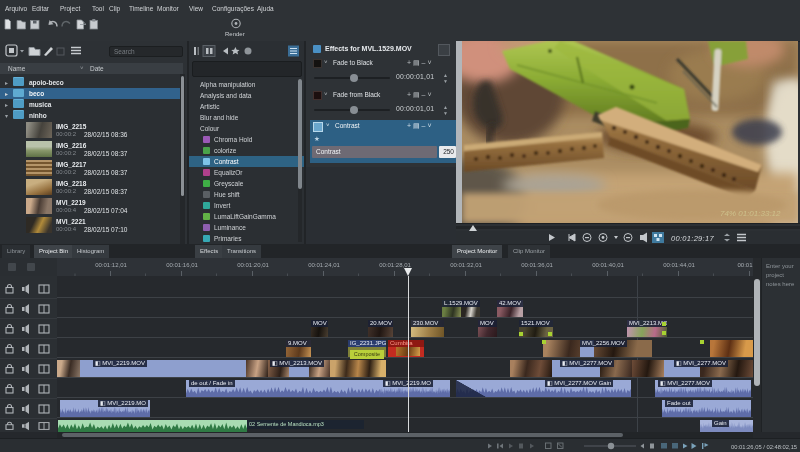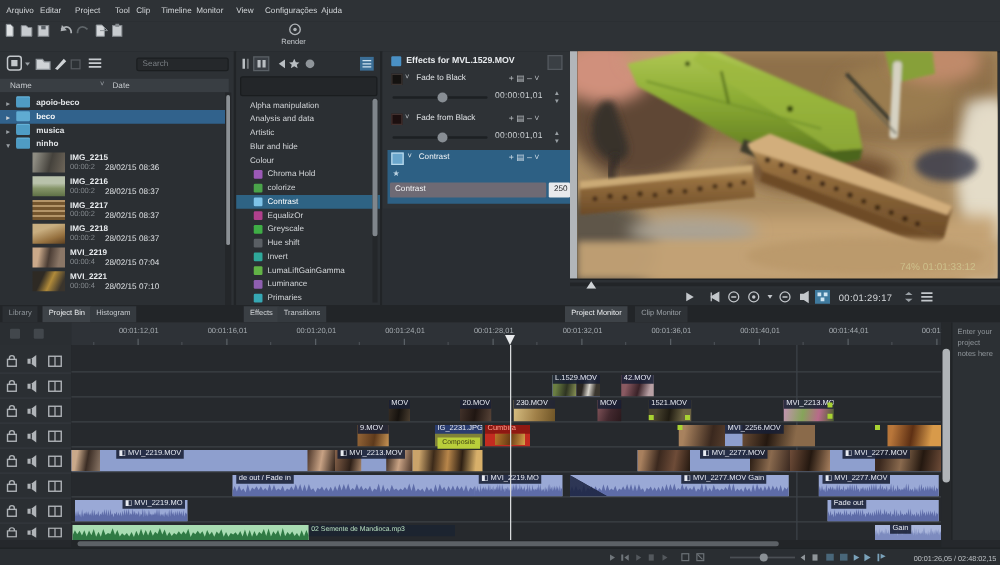--- a/index.html
+++ b/index.html
@@ -233,21 +233,21 @@
     <div class="abs" style="left:2px;top:26px;width:125px;height:12px;background:#6e6a74;border-radius:1px;">
       <span class="lbl" style="left:4px;top:2px;font-size:6.5px;color:#f2f4f6;">Contrast</span>
     </div>
     <div class="abs" style="left:129px;top:26px;width:17px;height:12px;background:#e8eaec;border-radius:1px;">
       <span class="lbl" style="right:2px;top:2px;font-size:6.5px;color:#1d2023;">250</span>
     </div>
   </div>
   <div class="abs" style="left:0;top:126px;width:150px;height:77px;background:#2a2e33;"></div>
 </div>
 
-<div class="abs" id="monitor" style="left:456px;top:41px;width:315px;height:203px;background:#26292c;">
+<div class="abs" id="monitor" style="left:456px;top:41px;width:315px;height:203px;background:#26292c;font-style:italic;">
 
   <div class="abs" style="left:0;top:0;width:6px;height:182px;background:#b2b6ba;"></div>
 
   <svg width="336" height="182" viewBox="0 0 336 182" style="position:absolute;left:6px;top:0;background:#1a1a18;">
     <defs>
       <filter id="b6" x="-30%" y="-30%" width="160%" height="160%">
             <feGaussianBlur stdDeviation="6"></feGaussianBlur>
           </filter>
       <filter id="b3" x="-30%" y="-30%" width="160%" height="160%">
             <feGaussianBlur stdDeviation="3"></feGaussianBlur>

